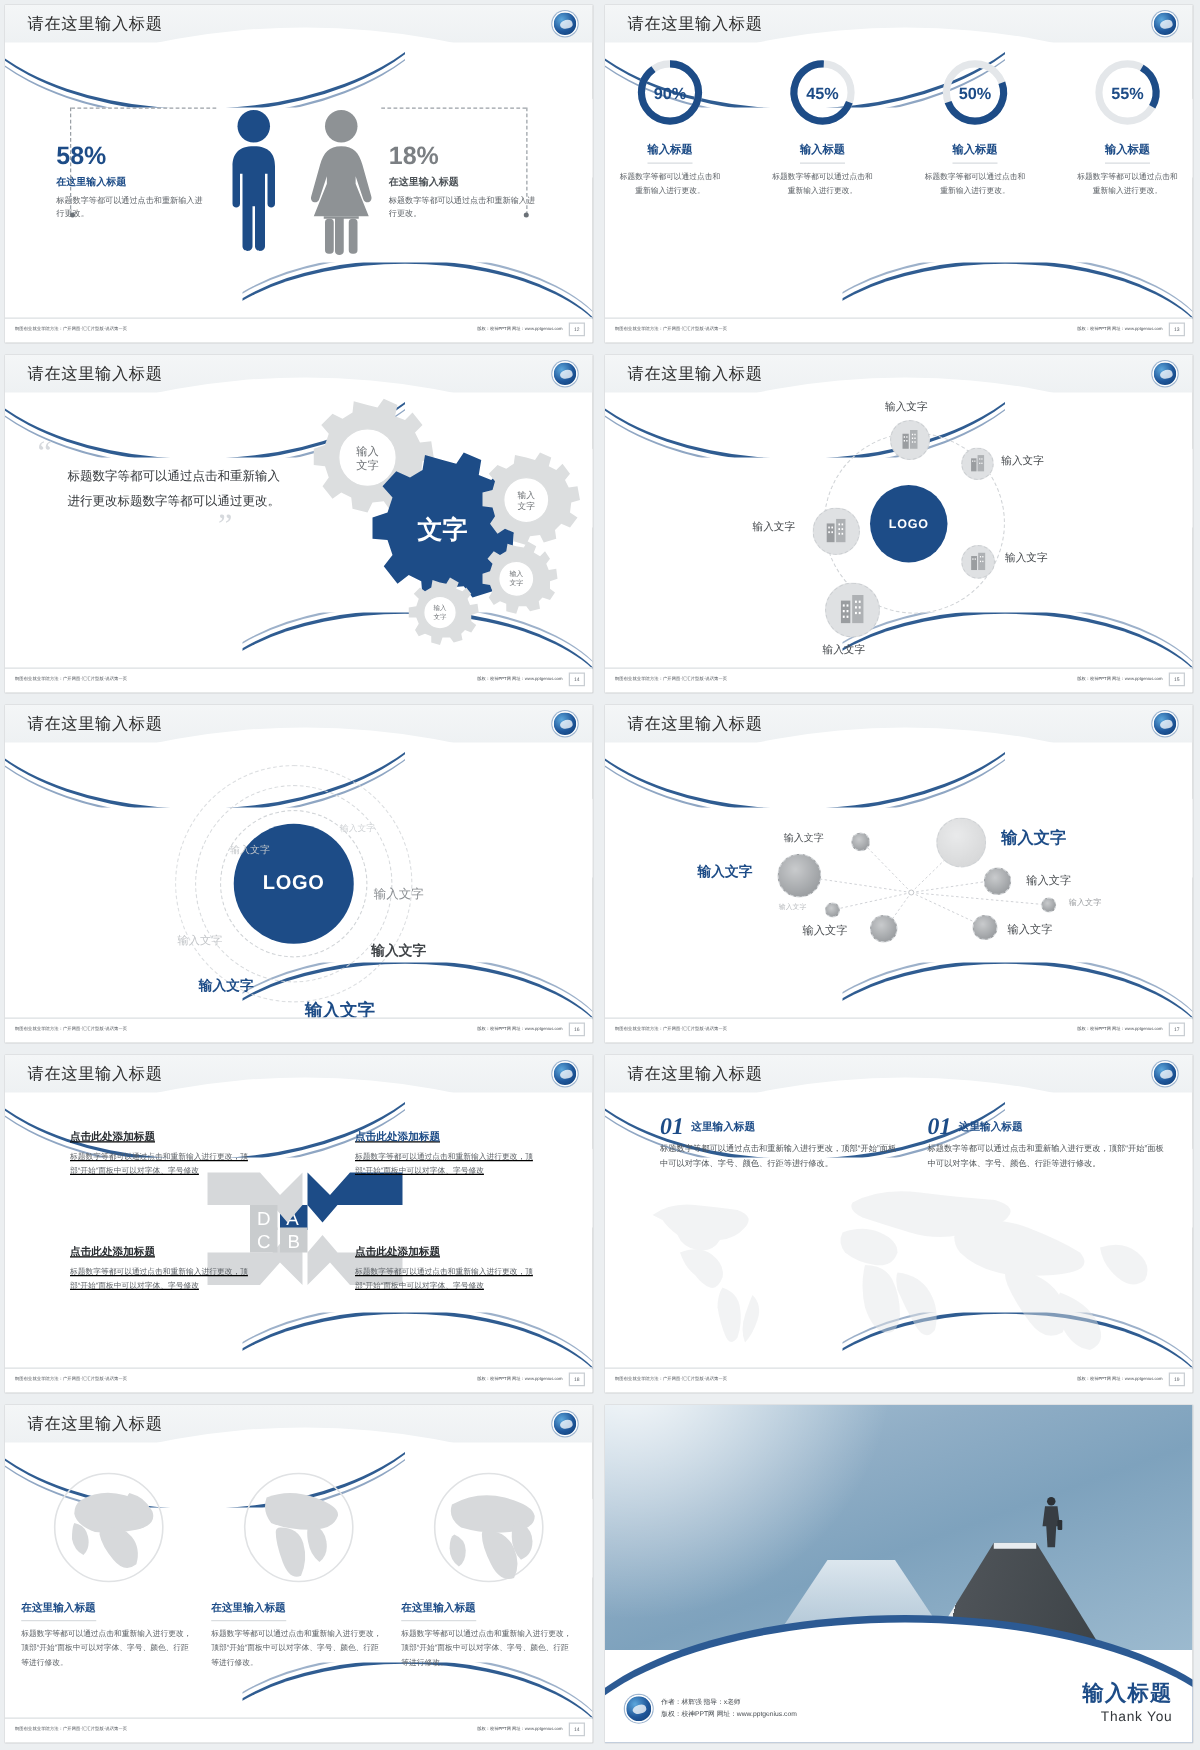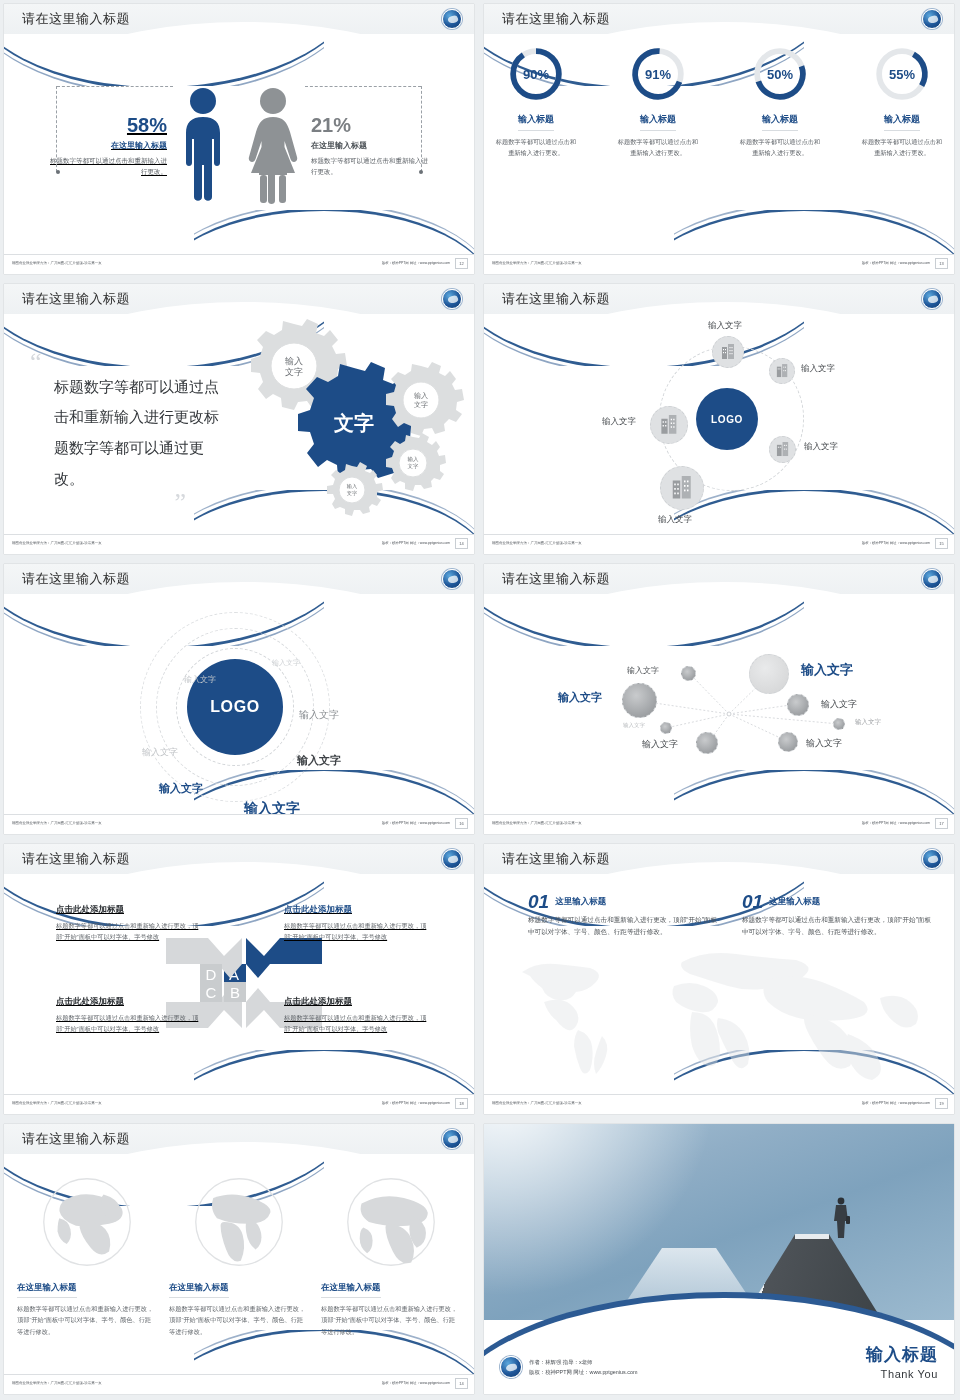--- a/index.html
+++ b/index.html
@@ -31,21 +31,21 @@
   .footer { position:absolute; left:0; bottom:0; width:100%; height:20px; border-top:1px solid #dcdfe2; background:#fff; }
   .f-left { position:absolute; left:8px; top:6px; font-size:3.4px; color:#4a4f55; letter-spacing:.1px; white-space:nowrap; }
   .f-right { position:absolute; right:24px; top:6px; font-size:3.4px; color:#4a4f55; white-space:nowrap; }
   .pagenum { position:absolute; right:6px; top:3px; width:13px; height:11px; border:1px solid #c9ced3;
              font-size:4px; color:#5a6068; display:flex; align-items:center; justify-content:center; }
   .body { position:absolute; left:0; top:34px; width:100%; height:216px; }
 
   
   .s1-wrap { display:flex; align-items:center; justify-content:center; height:100%; gap:0; }
   .s1-col { width:130px; }
-  .s1-col.l { text-align:right; padding-right:8px;text-decoration:underline; }
+  .s1-col.l { padding-right:8px; }
   .s1-col.r { text-align:left; padding-left:8px; }
   .s1-pct { font-size:20px; font-weight:bold; color:#1d4c87; line-height:1; }
   .s1-pct.g { color:#7b7f83; }
   .s1-sub { font-size:8px; font-weight:bold; color:#1d4c87; margin-top:5px; }
   .s1-sub.g { color:#4c5257; }
   .s1-txt { font-size:6.5px; color:#5c6166; line-height:1.6; margin-top:5px; }
   .bracket { position:absolute; top:48px; width:1px; height:86px; border-left:1px dashed #9aa0a6; }
   .bracket::before { content:""; position:absolute; left:0; top:0; width:116px; border-top:1px dashed #9aa0a6; }
   .bracket::after { content:""; position:absolute; left:-1.5px; bottom:-2px; width:4px; height:4px; border-radius:50%; background:#6b7177; }
   .bracket.lb { left:52px; }
@@ -61,21 +61,21 @@
   .ringbox { position:relative; width:60px; height:60px; margin:0 auto; }
   .ringpct { position:absolute; inset:0; display:flex; align-items:center; justify-content:center;
              font-size:13px; font-weight:bold; color:#1d4c87; }
   .ringlabel { margin-top:9px; font-size:9px; font-weight:bold; color:#1d4c87; padding-bottom:4px;
                border-bottom:1px solid #d8dce0; display:inline-block; }
   .ringdesc { margin-top:6px; font-size:6.2px; color:#5c6166; line-height:1.7; }
 
   
   .quotebox { position:absolute; left:26px; top:36px; width:200px; }
   .qmark { font-size:26px; color:#d6d9dd; font-family:"Liberation Serif",serif; line-height:.6; }
-  .qtext { font-size:15px; color:#33373b; line-height:2.05; margin:2px 0 0 24px; }
+  .qtext { font-size:10px; color:#33373b; line-height:2.05; margin:2px 0 0 24px; }
   .qmark.close { text-align:right; margin-right:44px; }
   .gears { position:absolute; right:10px; top:0; width:240px; height:216px; }
 
   
   .nodebox { position:absolute; inset:0; }
   .logoball { position:absolute; border-radius:50%; background:#1d4c87; color:#fff;
               display:flex; align-items:center; justify-content:center; font-size:10px;
               font-weight:bold; letter-spacing:.6px; }
   .bnode { position:absolute; border-radius:50%; background:#dfe1e3; border:1px dashed #cdd0d3;
            display:flex; align-items:center; justify-content:center; }
@@ -88,21 +88,21 @@
   .dot.lg { background:radial-gradient(circle at 40% 35%,#e9eaeb 0%,#d9dadb 70%,#d2d3d4 100%); }
 
   
   .quad { position:absolute; width:152px;text-decoration:underline; }
   .qh { font-size:8.5px; font-weight:bold; color:#2a2e32; margin-bottom:4px; }
   .qh.blue { color:#1d4c87; }
   .qb { font-size:6.2px; color:#5c6166; line-height:1.8; }
 
   
   .numblk { position:absolute; width:190px; }
-  .numlabel { font-size:19px; font-weight:bold; font-style:italic; color:#1d4c87; float:left; margin-right:6px; line-height:1; }
+  .numlabel { font-size:19px; font-weight:bold; font-style:italic; color:#1d4c87; float:left; margin-right:6px; line-height:1;font-family:Liberation Serif, serif; }
   .numttl { font-size:8.5px; font-weight:bold; color:#1d4c87; padding-top:4px; }
   .numtxt { font-size:6.6px; color:#4e5357; line-height:1.85; clear:both; padding-top:3px; }
   .worldmap { position:absolute; left:20px; top:60px; width:430px; height:150px; opacity:.45; }
 
   
   .globecol { width:140px; }
   .gttl { font-size:8.5px; font-weight:bold; color:#1d4c87; padding-bottom:3px; border-bottom:1px solid #dadde0; display:inline-block; }
   .gtxt { font-size:6.2px; color:#5c6166; line-height:1.85; margin-top:5px; }
 
   
@@ -167,21 +167,21 @@
             </svg>
             <svg class="person" width="60" height="118" viewBox="0 0 60 118">
               <circle cx="30" cy="14" r="13" fill="#8e9295"></circle>
               <path d="M30 30c-10 0-14 5-17 15L6 70c-1.5 5 5 7 6.5 2l6-18v6L8 86h44l-10.5-26v-6l6 18c1.5 5 8 3 6.5-2L47 45c-3-10-7-15-17-15z" fill="#8e9295"></path>
               <path d="M16 88h9v26c0 4 7 4 7 0V88h12v-2H16z" fill="#8e9295"></path>
               <rect x="17" y="88" width="7" height="28" rx="3" fill="#8e9295"></rect>
               <rect x="36" y="88" width="7" height="28" rx="3" fill="#8e9295"></rect>
             </svg>
           </div>
           <div class="s1-col r">
-            <div class="s1-pct g">21%</div>
+            <div class="s1-pct g">18%</div>
             <div class="s1-sub g">在这里输入标题</div>
             <div class="s1-txt">标题数字等都可以通过点击和重新输入进行更改。</div>
           </div>
         </div>
       </div>
 
       <div class="footer">
         <div class="f-left">朗图创业就业学院方法：广开网图-汇汇片型版-说话第一页</div>
         <div class="f-right">版权：校神PPT网  网址：www.pptgenius.com</div>
         <div class="pagenum">12</div>
@@ -216,21 +216,21 @@
             </div>
             <div class="ringlabel">输入标题</div>
             <div class="ringdesc">标题数字等都可以通过点击和重新输入进行更改。</div>
           </div>
           <div class="ringcol">
             <div class="ringbox">
               <svg width="60" height="60" viewBox="0 0 42 42">
                 <circle cx="21" cy="21" r="16" fill="none" stroke="#e4e7ea" stroke-width="4"></circle>
                 <circle cx="21" cy="21" r="16" fill="none" stroke="#1d4c87" stroke-width="4" stroke-dasharray="70.4 100.5" transform="rotate(20 21 21)"></circle>
               </svg>
-              <div class="ringpct">91%</div>
+              <div class="ringpct">45%</div>
             </div>
             <div class="ringlabel">输入标题</div>
             <div class="ringdesc">标题数字等都可以通过点击和重新输入进行更改。</div>
           </div>
           <div class="ringcol">
             <div class="ringbox">
               <svg width="60" height="60" viewBox="0 0 42 42">
                 <circle cx="21" cy="21" r="16" fill="none" stroke="#e4e7ea" stroke-width="4"></circle>
                 <circle cx="21" cy="21" r="16" fill="none" stroke="#1d4c87" stroke-width="4" stroke-dasharray="50.3 100.5" transform="rotate(-20 21 21)"></circle>
               </svg>

